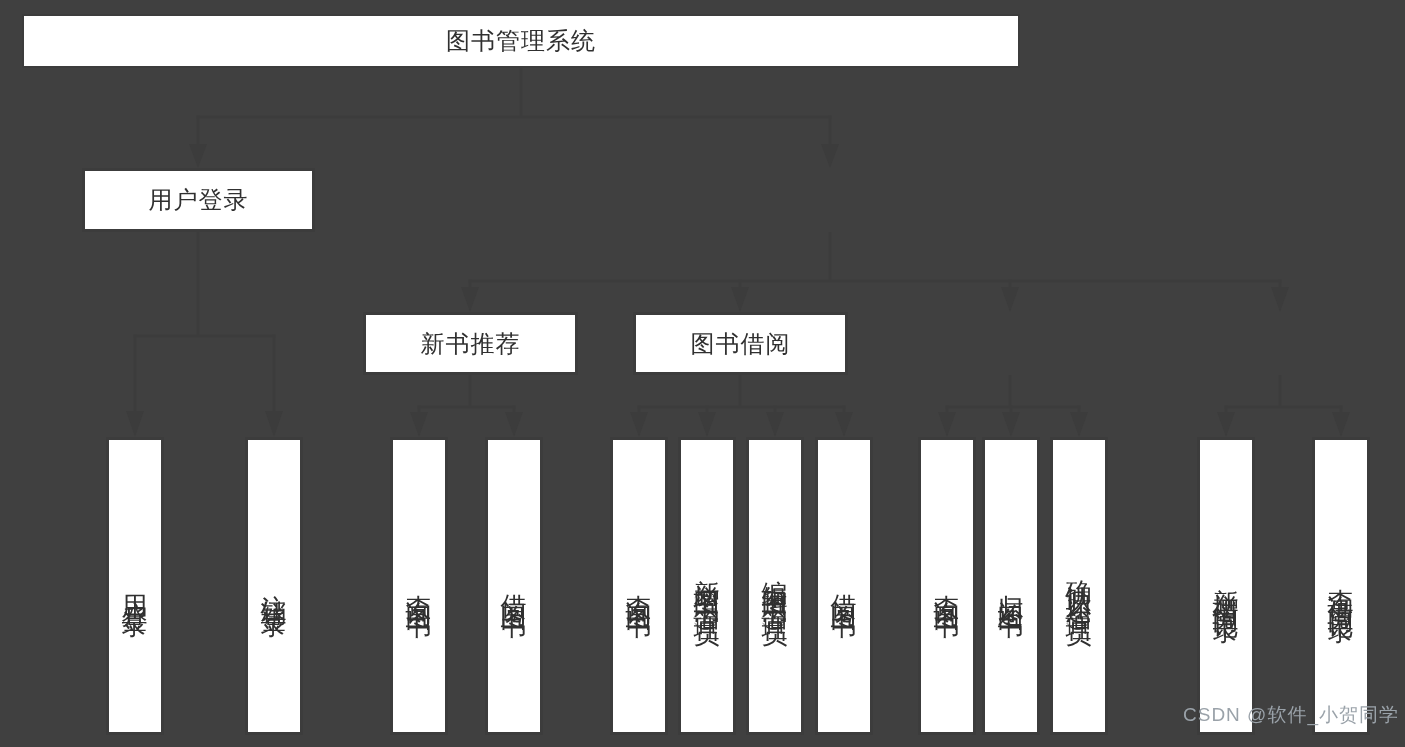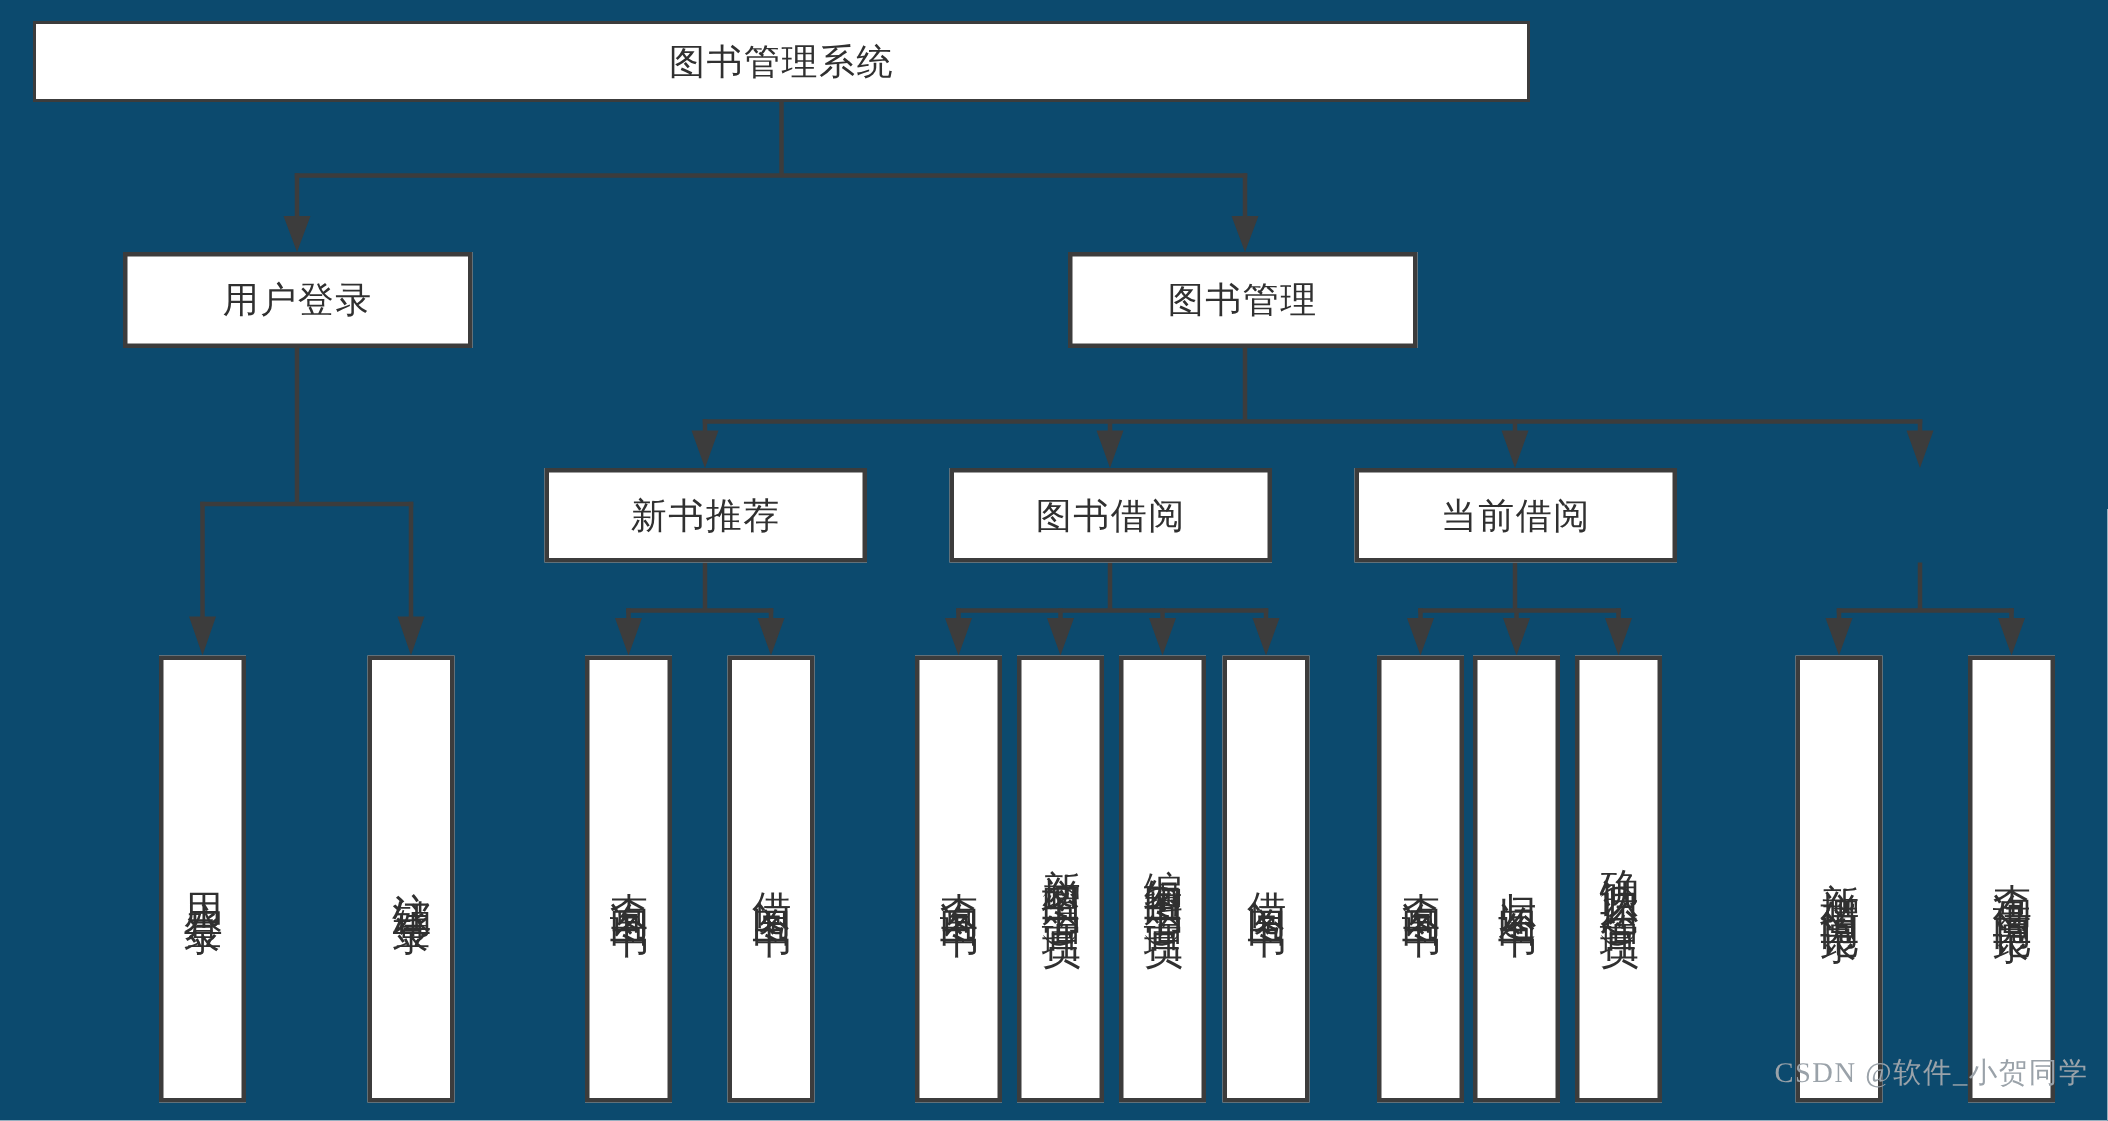--- a/index.html
+++ b/index.html
@@ -1,20 +1,20 @@
 <!DOCTYPE html>
 <html><head>
 <meta charset="utf-8">
 <style>
   html,body{margin:0;padding:0;background:#fff;}
   .stage{
     position:relative;
     width:1405px;height:747px;
-    background:#0c4a6e;
-    font-family:Liberation Serif, serif;
+    background:#404040;
+    font-family:Liberation Sans, sans-serif;
     overflow:hidden;
   }
   svg.connectors{position:absolute;left:0;top:0;z-index:1;}
   .node{
     position:absolute;z-index:2;
     box-sizing:border-box;
     background:#ffffff;
     border:3px solid #3c3c3c;
     display:flex;align-items:center;justify-content:center;
     color:#303030;
@@ -141,25 +141,23 @@
       <line x1="1226" y1="405.5" x2="1226" y2="414"></line>
       <polygon points="1217,412 1235,412 1226,437"></polygon>
       <line x1="1341" y1="405.5" x2="1341" y2="414"></line>
       <polygon points="1332,412 1350,412 1341,437"></polygon>
     </g>
   </svg>
 
   <div class="node root">图书管理系统</div>
 
   <div class="node lvl2 n-user">用户登录</div>
-  <div class="node lvl2 n-book">图书管理</div>
 
   <div class="node lvl3 p1">图书借阅</div>
   <div class="node lvl3 p0">新书推荐</div>
-  <div class="node lvl3 p2">当前借阅</div>
 
   <div class="leaf x1">
     <span>用户登录</span>
     </div>
   <div class="leaf x2">
     <span>注销登录</span>
     </div>
 
   <div class="leaf x3">
     <span>查询图书</span>

